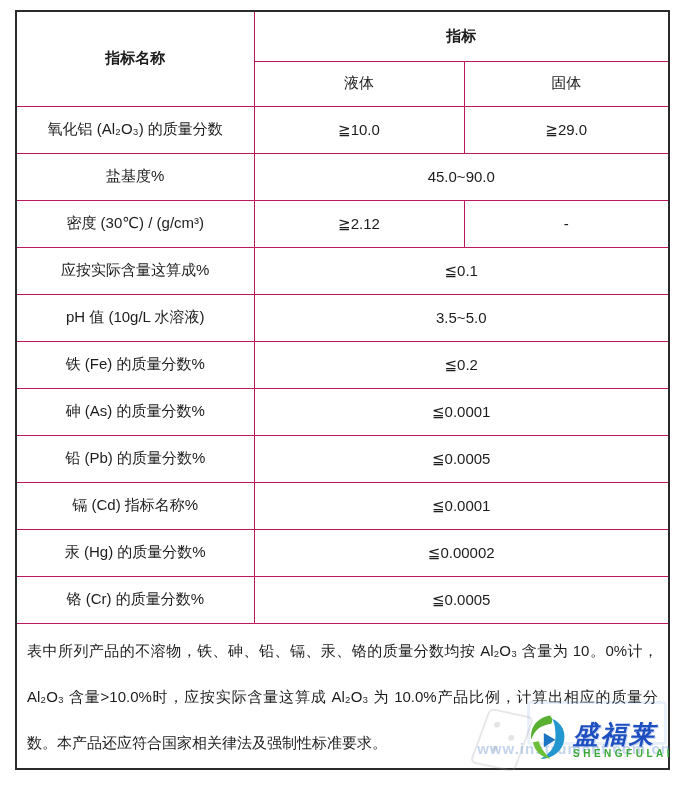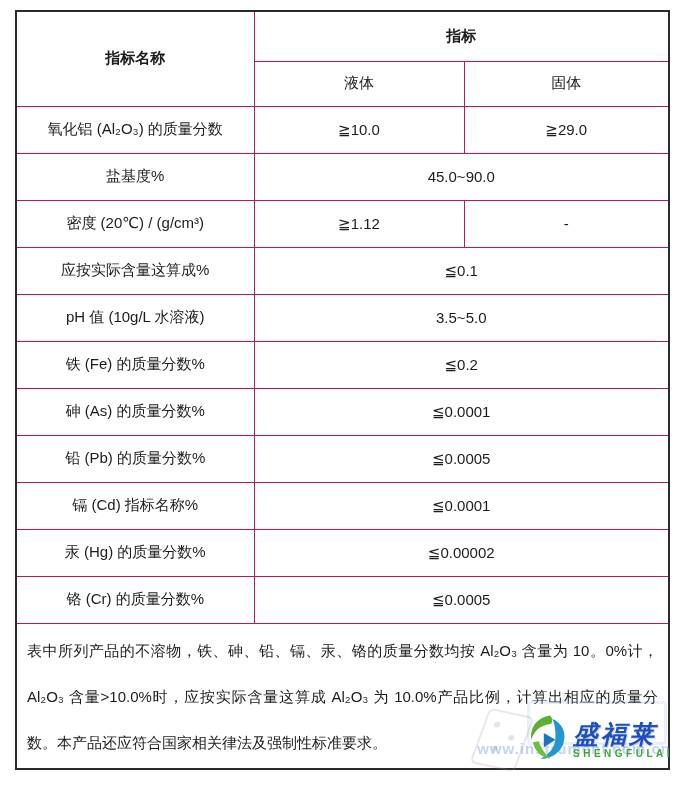--- a/index.html
+++ b/index.html
@@ -110,22 +110,22 @@
       <tr>
         <td>氧化铝 (Al₂O₃) 的质量分数</td>
         <td>≧10.0</td>
         <td>≧29.0</td>
       </tr>
       <tr>
         <td>盐基度%</td>
         <td colspan="2">45.0~90.0</td>
       </tr>
       <tr>
-        <td>密度 (20℃) / (g/cm³)</td>
-        <td>≧1.12</td>
+        <td>密度 (30℃) / (g/cm³)</td>
+        <td>≧2.12</td>
         <td>-</td>
       </tr>
       <tr>
         <td>应按实际含量这算成%</td>
         <td colspan="2">≦0.1</td>
       </tr>
       <tr>
         <td>pH 值 (10g/L 水溶液)</td>
         <td colspan="2">3.5~5.0</td>
       </tr>

